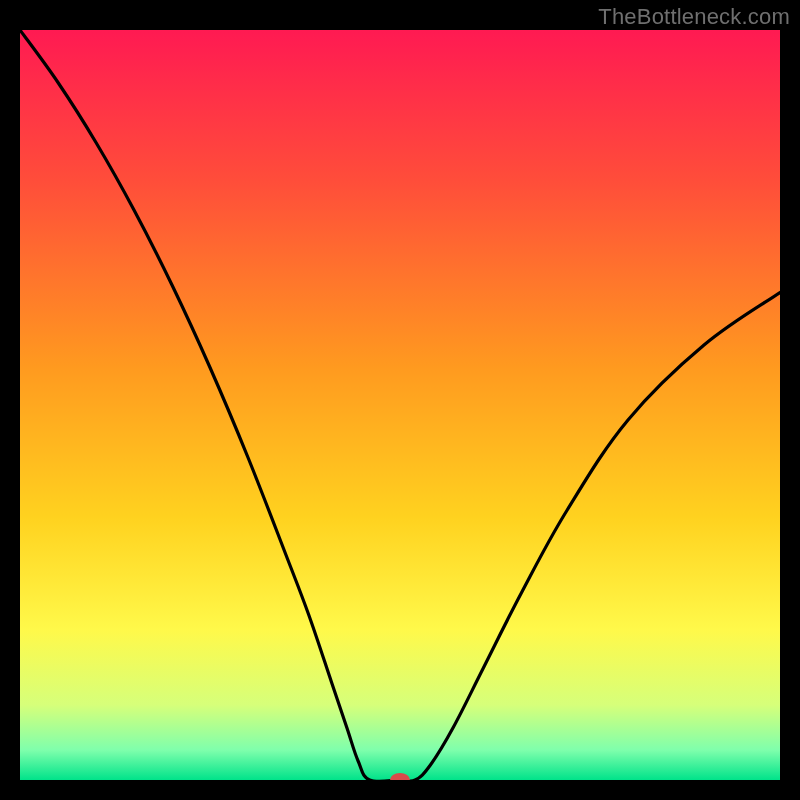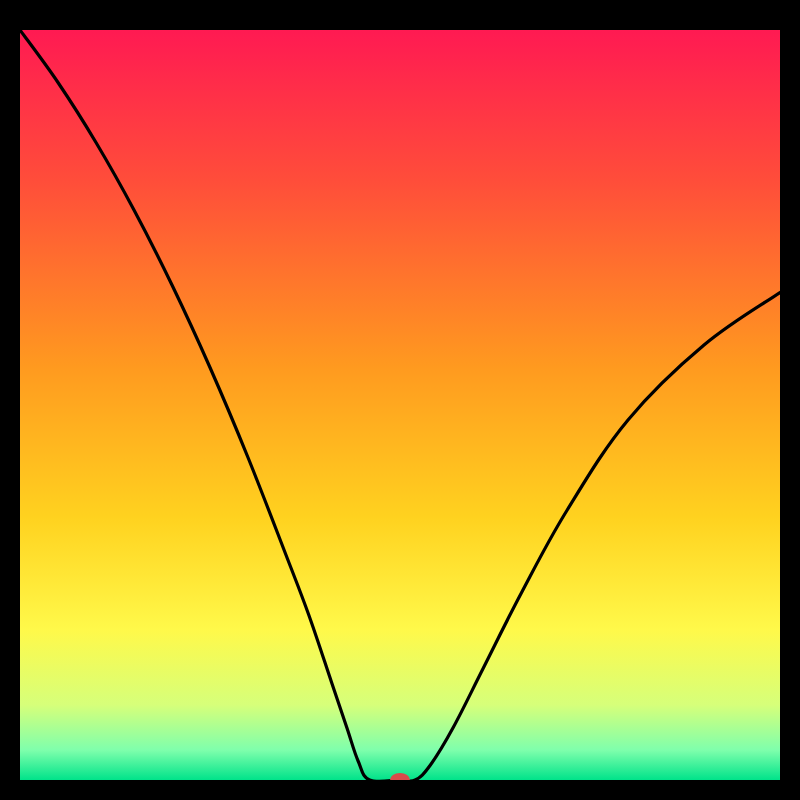--- a/index.html
+++ b/index.html
@@ -53,14 +53,15 @@
           <rect id="plot-clip-rect" x="20" y="30" width="760" height="750"></rect>
         </clipPath>
   </defs>
   <rect id="plot-bg" x="20" y="30" width="760" height="750" fill="url(#bg-grad)"></rect>
   <g clip-path="url(#plot-clip)">
     <path id="curve-path" d="M 20 30 C 26.84 39.449999999999996, 44.32 62.24999999999997, 58 82.49999999999997 C 71.68 102.74999999999997, 82.32 119.55, 96 142.5 C 109.68 165.45, 120.32 184.35, 134 210 C 147.68 235.65, 158.32 256.65000000000003, 172 285 C 185.68 313.34999999999997, 196.32 336.44999999999993, 210 367.49999999999994 C 223.68 398.54999999999995, 234.32 423.75000000000006, 248 457.50000000000006 C 261.68 491.25000000000006, 275.056 526.65, 286 555 C 296.944 583.35, 300.59200000000004 592.05, 308.8 615 C 317.008 637.95, 324.76 662.25, 331.59999999999997 682.5 C 338.43999999999994 702.75, 342.012 713.325, 346.8 727.5 C 351.588 741.675, 354.096 751.8, 358.2 761.25 C 362.304 770.7, 362.076 776.625, 369.6 780 C 377.124 783.375, 391.79200000000003 780, 400 780 C 408.20799999999997 780, 409.728 782.7, 415.2 780 C 420.67199999999997 777.3, 423.56000000000006 774.45, 430.40000000000003 765 C 437.24 755.55, 443.624 745.05, 453.2 727.5 C 462.77599999999995 709.95, 471.28799999999995 691.8, 483.59999999999997 667.5 C 495.912 643.2, 506.552 620.85, 521.6 592.5 C 536.648 564.15, 548.0479999999999 541.05, 567.1999999999999 510 C 586.352 478.95, 603.376 449.7, 628 420 C 652.624 390.3, 676.64 367.95000000000005, 704 345.00000000000006 C 731.36 322.05000000000007, 766.32 301.95, 780 292.5" fill="none" stroke="#000" stroke-width="3.2" stroke-linejoin="round" stroke-linecap="round"></path>
     <ellipse id="marker-dot" cx="400" cy="780" rx="10" ry="7" fill="#d94a4a"></ellipse>
   </g>
 </svg>
 
+<div class="watermark">TheBottleneck.com</div>
 
 </div>
 
 </body></html>

